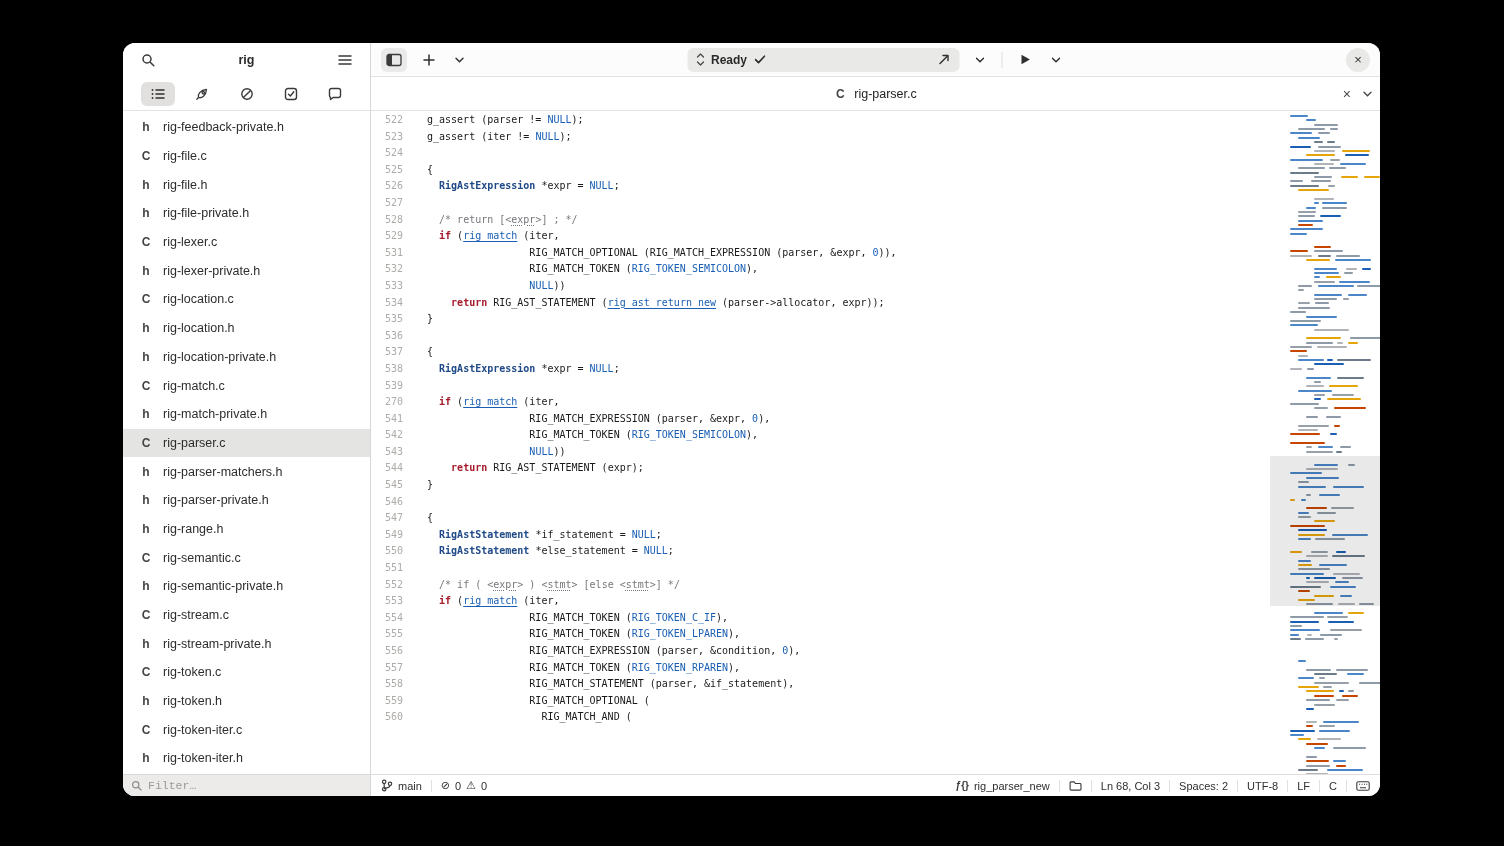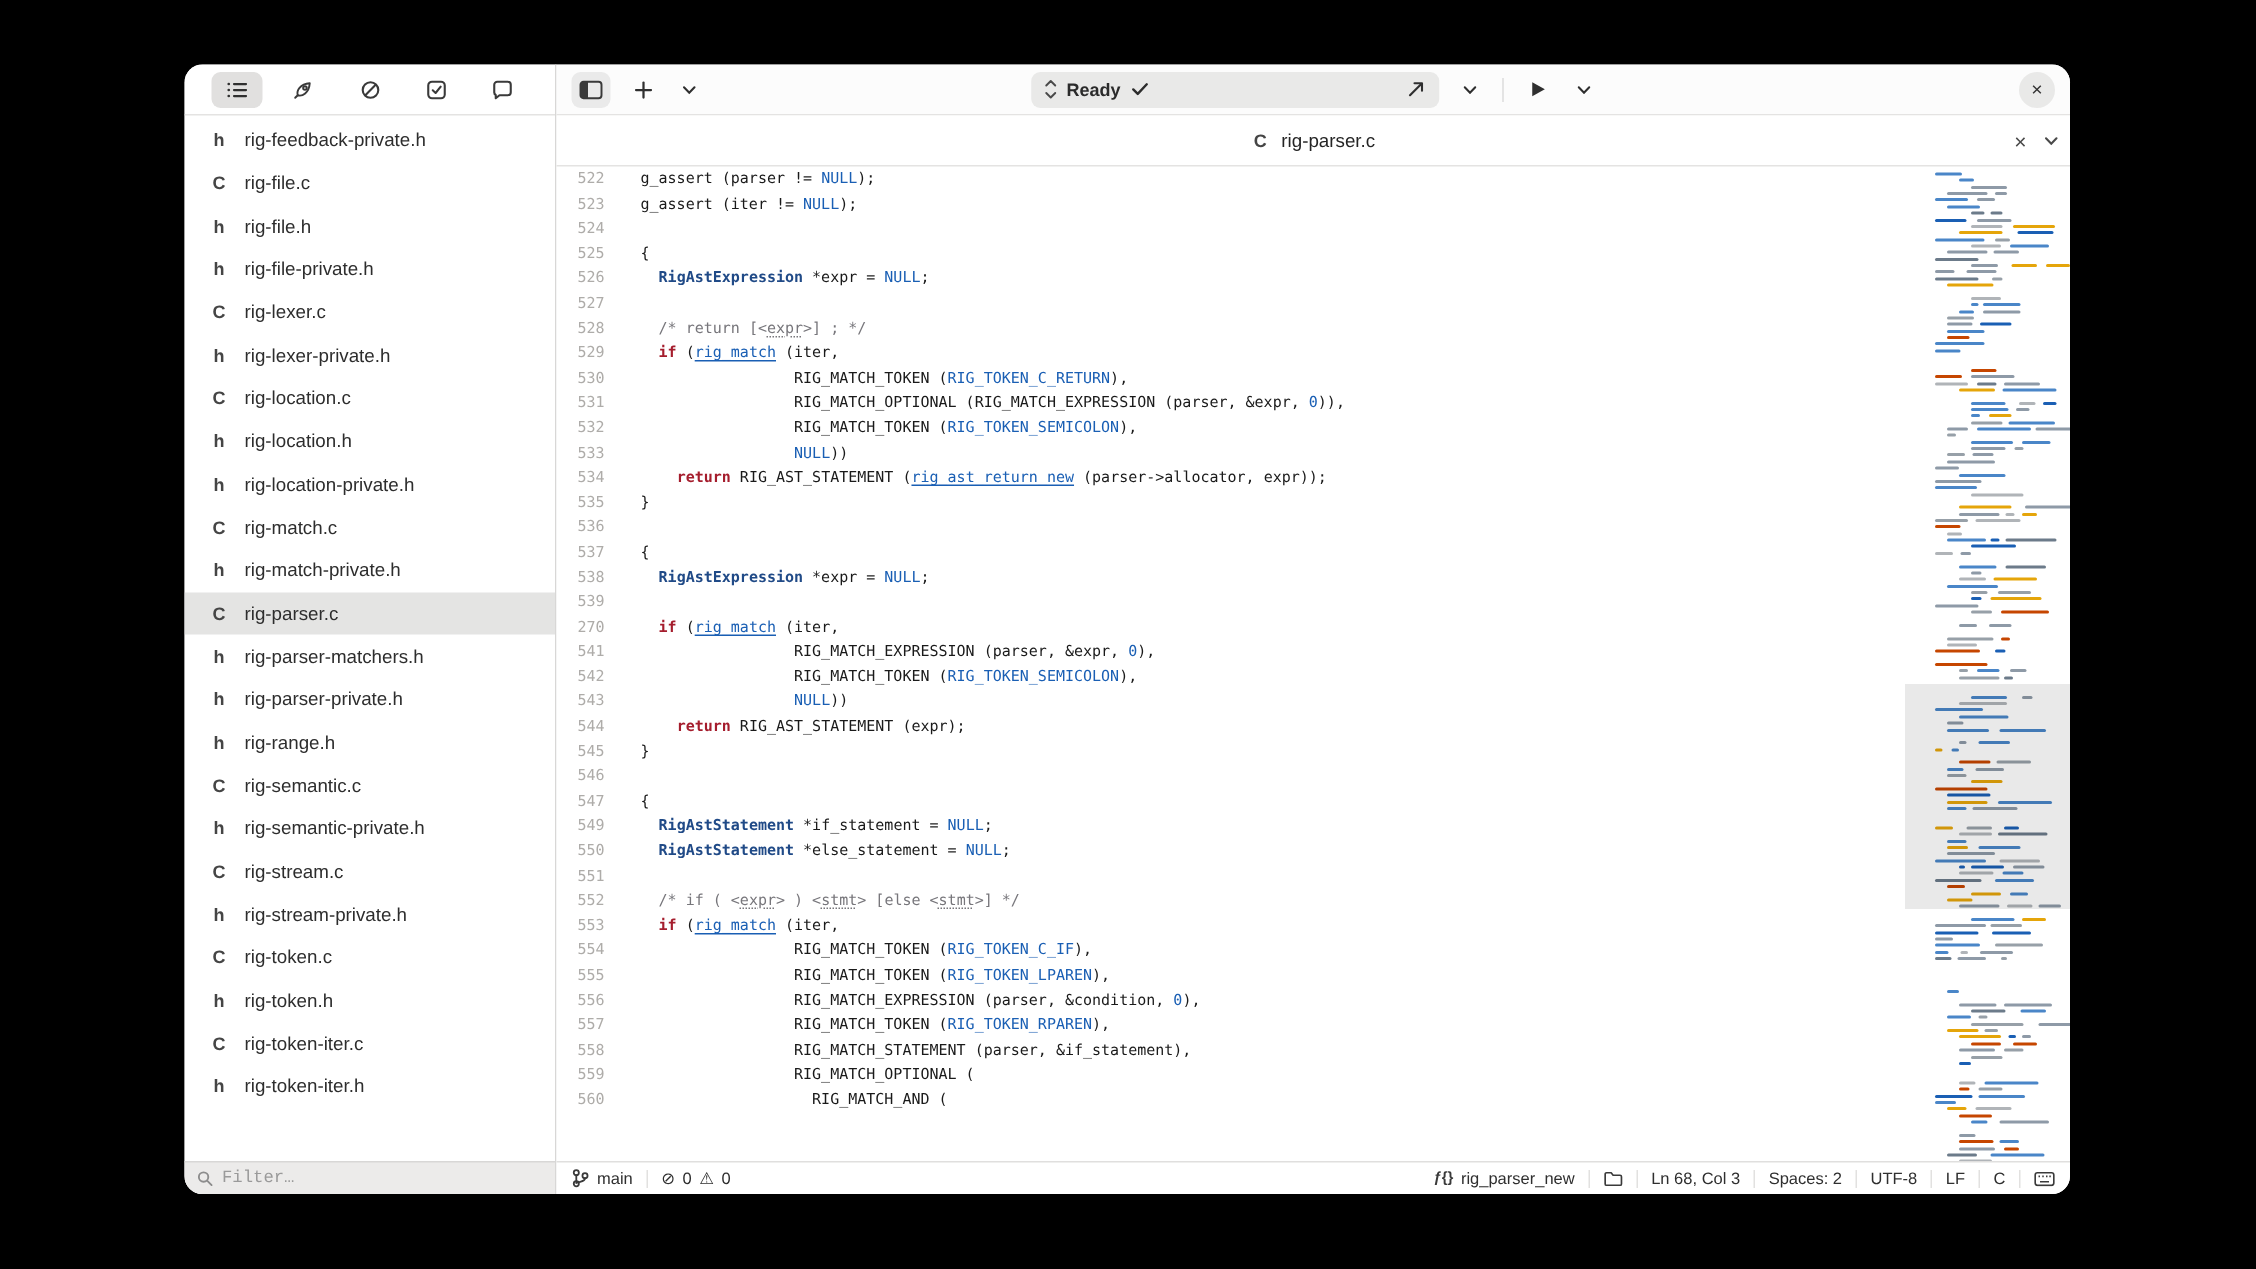--- a/index.html
+++ b/index.html
@@ -68,20 +68,36 @@
   .glyph{font-family:"DejaVu Sans",sans-serif}
   .fn-glyph{font-size:10px;color:#3a3a3a;font-weight:700}
   svg{display:block}
 </style>
 </head>
 <body>
 
 <div class="window">
 
   <div class="sidebar">
+    <div class="sb-header">
+      <span class="icon-btn">
+        <svg width="14" height="14" viewBox="0 0 14 14" fill="none" stroke="#3a3a3a" stroke-width="1.5" stroke-linecap="round">
+            <circle cx="6" cy="6" r="4"></circle>
+            <line x1="9.2" y1="9.2" x2="12.8" y2="12.8"></line>
+          </svg>
+      </span>
+      <span class="sb-title">rig</span>
+      <span class="icon-btn">
+        <svg width="14" height="12" viewBox="0 0 14 12" stroke="#3a3a3a" stroke-width="1.5" stroke-linecap="round">
+            <line x1="1" y1="2" x2="13" y2="2"></line>
+            <line x1="1" y1="6" x2="13" y2="6"></line>
+            <line x1="1" y1="10" x2="13" y2="10"></line>
+          </svg>
+      </span>
+    </div>
 
     <div class="sb-tabs">
       <span class="sb-tab active">
         <span>
           <svg width="14" height="12" viewBox="0 0 14 12" stroke="#2f2f2f" stroke-width="1.5" stroke-linecap="round">
               <circle cx="1.5" cy="2" r="0.9" fill="#2f2f2f" stroke="none"></circle>
               <line x1="5" y1="2" x2="13" y2="2"></line>
               <circle cx="1.5" cy="6" r="0.9" fill="#2f2f2f" stroke="none"></circle>
               <line x1="5" y1="6" x2="13" y2="6"></line>
               <circle cx="1.5" cy="10" r="0.9" fill="#2f2f2f" stroke="none"></circle>
@@ -316,21 +332,20 @@
       <div class="code-pane">
         <div>
             <div class="cline"><span class="lnum">522</span><span class="ltext"><span>g_assert (parser != </span><span class="c">NULL</span><span>);</span></span></div>
             <div class="cline"><span class="lnum">523</span><span class="ltext"><span>g_assert (iter != </span><span class="c">NULL</span><span>);</span></span></div>
             <div class="cline"><span class="lnum">524</span><span class="ltext"></span></div>
             <div class="cline"><span class="lnum">525</span><span class="ltext"><span>{</span></span></div>
             <div class="cline"><span class="lnum">526</span><span class="ltext"><span>  </span><span class="t">RigAstExpression</span><span> *expr = </span><span class="c">NULL</span><span>;</span></span></div>
             <div class="cline"><span class="lnum">527</span><span class="ltext"></span></div>
             <div class="cline"><span class="lnum">528</span><span class="ltext"><span>  </span><span class="cm">/* return [&lt;</span><span class="cu">expr</span><span class="cm">&gt;] ; */</span></span></div>
             <div class="cline"><span class="lnum">529</span><span class="ltext"><span>  </span><span class="k">if</span><span> (</span><span class="f">rig_match</span><span> (iter,</span></span></div>
-            <div class="cline"><span class="lnum">530</span><span class="ltext"><span>                 RIG_MATCH_TOKEN (</span><span class="c">RIG_TOKEN_C_RETURN</span><span>),</span></span></div>
             <div class="cline"><span class="lnum">531</span><span class="ltext"><span>                 RIG_MATCH_OPTIONAL (RIG_MATCH_EXPRESSION (parser, &amp;expr, </span><span class="c">0</span><span>)),</span></span></div>
             <div class="cline"><span class="lnum">532</span><span class="ltext"><span>                 RIG_MATCH_TOKEN (</span><span class="c">RIG_TOKEN_SEMICOLON</span><span>),</span></span></div>
             <div class="cline"><span class="lnum">533</span><span class="ltext"><span>                 </span><span class="c">NULL</span><span>))</span></span></div>
             <div class="cline"><span class="lnum">534</span><span class="ltext"><span>    </span><span class="k">return</span><span> RIG_AST_STATEMENT (</span><span class="f">rig_ast_return_new</span><span> (parser-&gt;allocator, expr));</span></span></div>
             <div class="cline"><span class="lnum">535</span><span class="ltext"><span>}</span></span></div>
             <div class="cline"><span class="lnum">536</span><span class="ltext"></span></div>
             <div class="cline"><span class="lnum">537</span><span class="ltext"><span>{</span></span></div>
             <div class="cline"><span class="lnum">538</span><span class="ltext"><span>  </span><span class="t">RigAstExpression</span><span> *expr = </span><span class="c">NULL</span><span>;</span></span></div>
             <div class="cline"><span class="lnum">539</span><span class="ltext"></span></div>
             <div class="cline"><span class="lnum">270</span><span class="ltext"><span>  </span><span class="k">if</span><span> (</span><span class="f">rig_match</span><span> (iter,</span></span></div>

